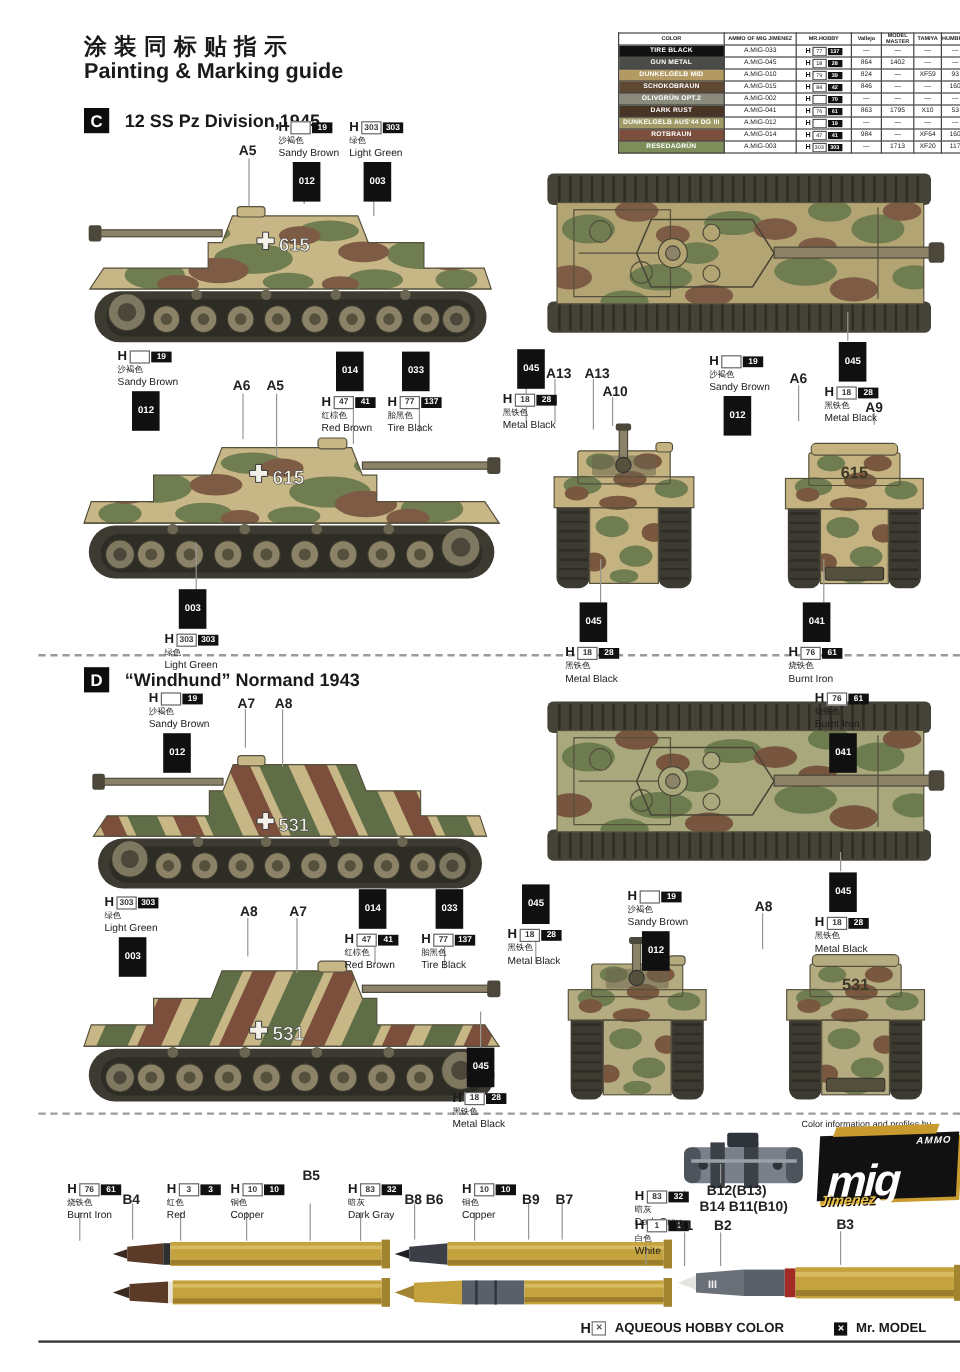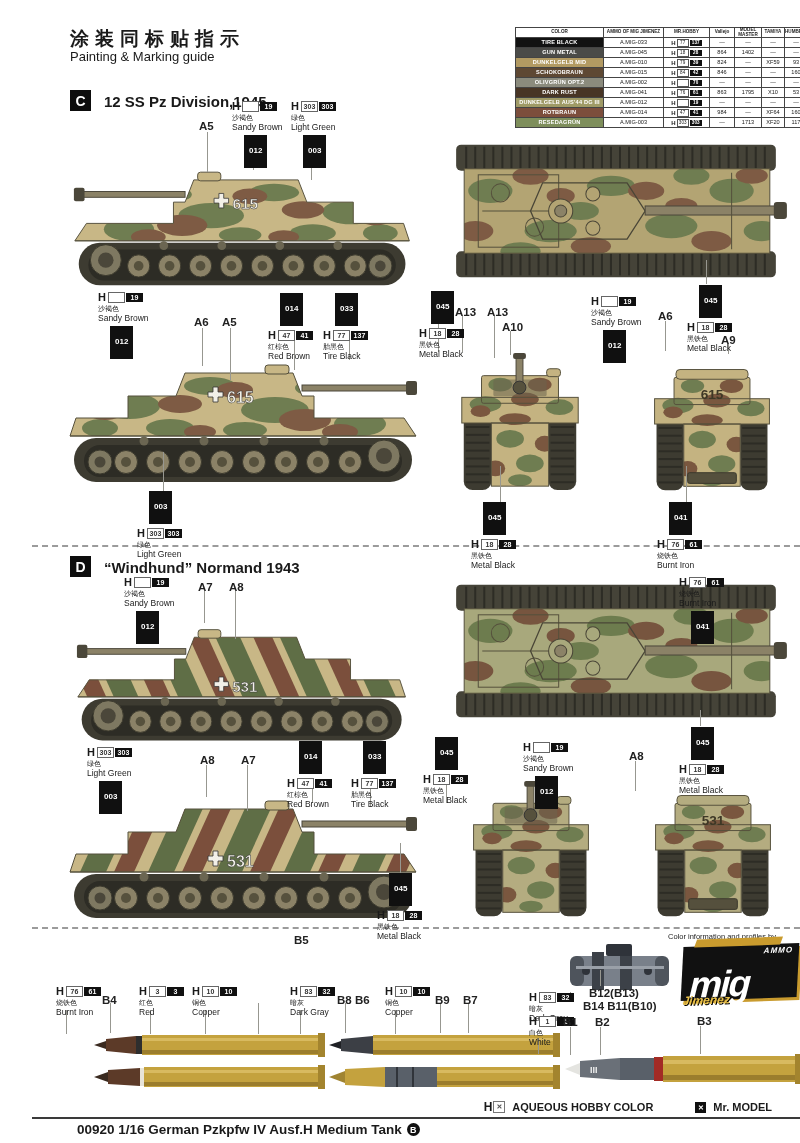--- a/index.html
+++ b/index.html
@@ -3,21 +3,21 @@
 <meta charset="utf-8">
 <style>
   html,body{margin:0;padding:0;background:#fff;}
   body{font-family:"Liberation Sans",sans-serif;color:#1a1a1a;}
   .page{position:relative;width:800px;height:1143px;background:#fff;overflow:hidden;}
   .abs{position:absolute;margin-left:32px;}
   svg{font-family:"Liberation Sans",sans-serif;display:block;}
 
   
   .cn-title{font-size:19px;font-weight:bold;letter-spacing:6px;}
-  .en-title{font-size:13px;font-weight:normal;}
+  .en-title{font-size:18px;font-weight:bold;}
 
   
   table.ct{border-collapse:collapse;table-layout:fixed;width:292px;background:#fff;}
   .ct th{border:1px solid #444;font-size:4.6px;font-weight:bold;padding:0;height:9px;line-height:1;background:#fff;}
   .ct td{border:1px solid #444;font-size:5.6px;text-align:center;height:9px;padding:0;line-height:1;}
   .ct td.name{font-weight:bold;color:#fff;font-size:5.6px;letter-spacing:0.2px;}
   .hcell{display:flex;align-items:center;justify-content:center;gap:1px;}
   .thh{font-size:6px;font-weight:bold;}
   .tbw{display:inline-block;min-width:10px;height:6px;border:0.5px solid #555;background:#fff;color:#222;font-size:4.6px;line-height:6px;text-align:center;}
   .tbb{display:inline-block;min-width:12px;height:6px;background:#101010;color:#fff;font-size:4.6px;font-weight:bold;line-height:6px;text-align:center;}
@@ -251,24 +251,20 @@
     <span class="lg-h">
       <span>H</span>
         <span class="lgbw">✕</span>
     </span>
     <span>AQUEOUS HOBBY COLOR</span>
     <span style="width:28px;"></span>
     <span class="lgbb">✕</span>
     <span>Mr. MODEL</span>
   </div>
 
-  <div class="abs kit" style="left:45px;top:1122px;">
-    <span>00920  1/16  German Pzkpfw IV Ausf.H Medium Tank</span>
-    <span class="kit-mark">B</span>
-  </div>
 
 <div class="callout bb" style="left:232px;top:100px;"><div class="hrow">
         <span class="hl">H</span>
         <span class="bw2"></span>
         <span class="bb2">19</span>
       </div><div class="ccn">沙褐色</div><div class="cen">Sandy Brown</div><div class="cbadge">012</div></div>
     <div class="callout bb" style="left:291px;top:100px;"><div class="hrow">
         <span class="hl">H</span>
         <span class="bw2">303</span>
         <span class="bb2">303</span>
@@ -433,21 +429,21 @@
     <div class="plabel" style="left:487px;top:306px;">A13</div>
     <div class="plabel" style="left:502px;top:321px;">A10</div>
     <div class="plabel" style="left:658px;top:310px;">A6</div>
     <div class="plabel" style="left:721px;top:334px;">A9</div>
     <div class="plabel" style="left:198px;top:581px;">A7</div>
     <div class="plabel" style="left:229px;top:581px;">A8</div>
     <div class="plabel" style="left:200px;top:754px;">A8</div>
     <div class="plabel" style="left:241px;top:754px;">A7</div>
     <div class="plabel" style="left:629px;top:750px;">A8</div>
     <div class="plabel" style="left:102px;top:994px;">B4</div>
-    <div class="plabel" style="left:252px;top:934px;margin-left:42px;">B5</div>
+    <div class="plabel" style="left:252px;top:974px;">B5</div>
     <div class="plabel" style="left:337px;top:994px;">B8 B6</div>
     <div class="plabel" style="left:435px;top:994px;">B9</div>
     <div class="plabel" style="left:463px;top:994px;">B7</div>
     <div class="plabel" style="left:589px;top:987px;">B12(B13)</div>
     <div class="plabel" style="left:583px;top:1000px;">B14 B11(B10)</div>
     <div class="plabel" style="left:563px;top:1016px;">B1</div>
     <div class="plabel" style="left:595px;top:1016px;">B2</div>
     <div class="plabel" style="left:697px;top:1015px;">B3</div>
     <div class="lead" style="left:253px;top:142px;height:28px;"></div>
     <div class="lead" style="left:311px;top:142px;height:38px;"></div>

